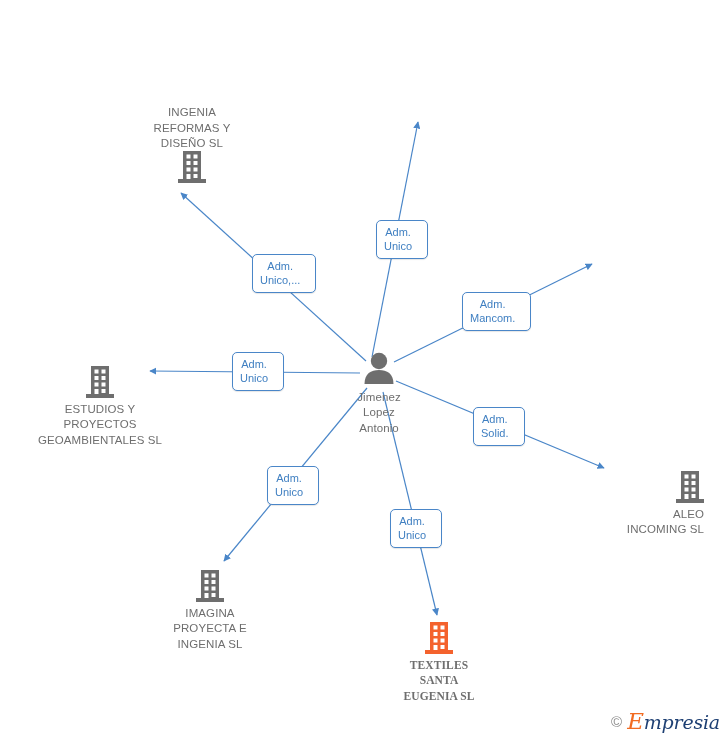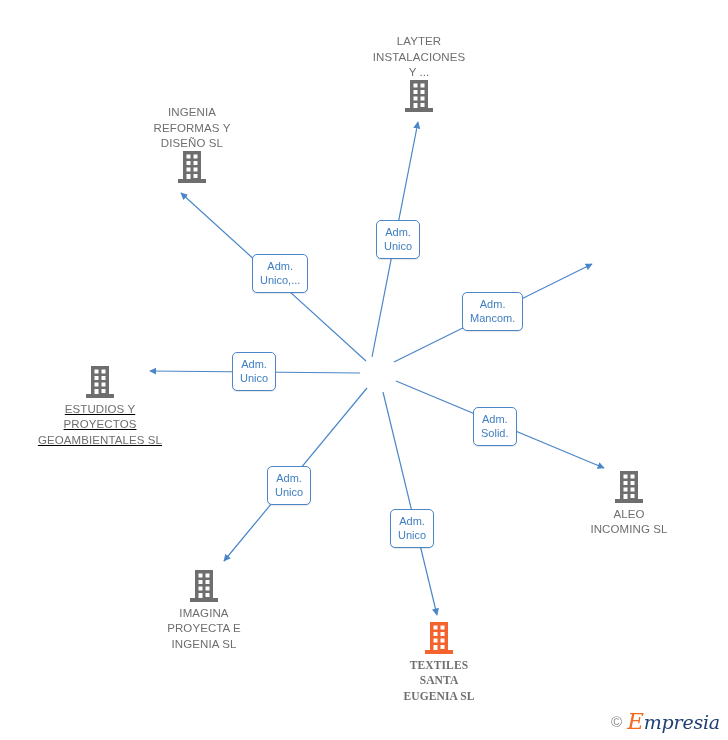--- a/index.html
+++ b/index.html
@@ -57,21 +57,21 @@
   .edge-label {
     position: absolute;
     box-sizing: border-box;
     background: #ffffff;
     border: 1px solid #4a86c8;
     border-radius: 5px;
     color: #3f7fc1;
     font-size: 11px;
     line-height: 14px;
     text-align: center;
-    padding: 4px 7px 5px 7px;
+    padding: 4px 15px 5px 7px;
     white-space: pre-line;
     box-shadow: 0 1px 1px rgba(0,0,0,0.10);
   }
 
   
   #watermark {
     position: absolute;
     right: 8px;
     bottom: 6px;
     display: flex;
@@ -109,40 +109,32 @@
         <line x1="372" y1="357" x2="418" y2="122" marker-end="url(#arrow)"></line>
         <line x1="366" y1="361" x2="181" y2="193" marker-end="url(#arrow)"></line>
         <line x1="394" y1="362" x2="592" y2="264" marker-end="url(#arrow)"></line>
         <line x1="360" y1="373" x2="150" y2="371" marker-end="url(#arrow)"></line>
         <line x1="396" y1="381" x2="604" y2="468" marker-end="url(#arrow)"></line>
         <line x1="367" y1="388" x2="224" y2="561" marker-end="url(#arrow)"></line>
         <line x1="383" y1="392" x2="437" y2="615" marker-end="url(#arrow)"></line>
       </g>
   </svg>
 
-
-  <div class="node label-top" style="left:419px; top:33px;">
-    <span class="node-label">LAYTER
-INSTALACIONES
-Y ...</span>
-    <span class="node-icon">
-      <svg width="28" height="32" viewBox="0 0 28 32" xmlns="http://www.w3.org/2000/svg">
-        <rect x="5" y="0" width="18" height="28" fill="#6e6e6e"></rect>
-        <rect x="0" y="28" width="28" height="4" fill="#6e6e6e"></rect>
-        <rect x="8.5" y="3.5" width="4" height="4" fill="#ffffff"></rect>
-        <rect x="15.5" y="3.5" width="4" height="4" fill="#ffffff"></rect>
-        <rect x="8.5" y="10" width="4" height="4" fill="#ffffff"></rect>
-        <rect x="15.5" y="10" width="4" height="4" fill="#ffffff"></rect>
-        <rect x="8.5" y="16.5" width="4" height="4" fill="#ffffff"></rect>
-        <rect x="15.5" y="16.5" width="4" height="4" fill="#ffffff"></rect>
-        <rect x="8.5" y="23" width="4" height="5" fill="#ffffff"></rect>
-        <rect x="15.5" y="23" width="4" height="4" fill="#ffffff"></rect>
-      </svg>
-    </span>
-  </div>
+  <div class="node person label-bottom" style="left:379px; top:352px;">
+    <span class="node-icon">
+      <svg width="38" height="32" viewBox="0 0 38 32" xmlns="http://www.w3.org/2000/svg">
+        <circle cx="19" cy="9" r="8.2" fill="#6e6e6e"></circle>
+        <path d="M4.5 32 C4.5 21.5 11 18 19 18 C27 18 33.5 21.5 33.5 32 Z" fill="#6e6e6e"></path>
+      </svg>
+    </span>
+    <span class="node-label">Jimenez
+Lopez
+Antonio</span>
+  </div>
+
 
   <div class="node label-top" style="left:192px; top:104px;">
     <span class="node-label">INGENIA
 REFORMAS Y
 DISEÑO  SL</span>
     <span class="node-icon">
       <svg width="28" height="32" viewBox="0 0 28 32" xmlns="http://www.w3.org/2000/svg">
         <rect x="5" y="0" width="18" height="28" fill="#6e6e6e"></rect>
         <rect x="0" y="28" width="28" height="4" fill="#6e6e6e"></rect>
         <rect x="8.5" y="3.5" width="4" height="4" fill="#ffffff"></rect>
@@ -151,60 +143,60 @@
         <rect x="15.5" y="10" width="4" height="4" fill="#ffffff"></rect>
         <rect x="8.5" y="16.5" width="4" height="4" fill="#ffffff"></rect>
         <rect x="15.5" y="16.5" width="4" height="4" fill="#ffffff"></rect>
         <rect x="8.5" y="23" width="4" height="5" fill="#ffffff"></rect>
         <rect x="15.5" y="23" width="4" height="4" fill="#ffffff"></rect>
       </svg>
     </span>
   </div>
 
 
-  <div class="node label-bottom" style="left:100px; top:366px; width:180px; margin-left:-90px;text-decoration:underline;">
+  <div class="node label-bottom" style="left:100px; top:366px; width:180px; margin-left:-90px;">
     <span class="node-icon">
       <svg width="28" height="32" viewBox="0 0 28 32" xmlns="http://www.w3.org/2000/svg">
         <rect x="5" y="0" width="18" height="28" fill="#6e6e6e"></rect>
         <rect x="0" y="28" width="28" height="4" fill="#6e6e6e"></rect>
         <rect x="8.5" y="3.5" width="4" height="4" fill="#ffffff"></rect>
         <rect x="15.5" y="3.5" width="4" height="4" fill="#ffffff"></rect>
         <rect x="8.5" y="10" width="4" height="4" fill="#ffffff"></rect>
         <rect x="15.5" y="10" width="4" height="4" fill="#ffffff"></rect>
         <rect x="8.5" y="16.5" width="4" height="4" fill="#ffffff"></rect>
         <rect x="15.5" y="16.5" width="4" height="4" fill="#ffffff"></rect>
         <rect x="8.5" y="23" width="4" height="5" fill="#ffffff"></rect>
         <rect x="15.5" y="23" width="4" height="4" fill="#ffffff"></rect>
       </svg>
     </span>
     <span class="node-label">ESTUDIOS Y
 PROYECTOS
 GEOAMBIENTALES SL</span>
   </div>
 
-  <div class="node label-bottom" style="left:629px; top:471px;">
+  <div class="node label-bottom" style="left:629px; top:471px;text-align:right;">
     <span class="node-icon">
       <svg width="28" height="32" viewBox="0 0 28 32" xmlns="http://www.w3.org/2000/svg">
         <rect x="5" y="0" width="18" height="28" fill="#6e6e6e"></rect>
         <rect x="0" y="28" width="28" height="4" fill="#6e6e6e"></rect>
         <rect x="8.5" y="3.5" width="4" height="4" fill="#ffffff"></rect>
         <rect x="15.5" y="3.5" width="4" height="4" fill="#ffffff"></rect>
         <rect x="8.5" y="10" width="4" height="4" fill="#ffffff"></rect>
         <rect x="15.5" y="10" width="4" height="4" fill="#ffffff"></rect>
         <rect x="8.5" y="16.5" width="4" height="4" fill="#ffffff"></rect>
         <rect x="15.5" y="16.5" width="4" height="4" fill="#ffffff"></rect>
         <rect x="8.5" y="23" width="4" height="5" fill="#ffffff"></rect>
         <rect x="15.5" y="23" width="4" height="4" fill="#ffffff"></rect>
       </svg>
     </span>
     <span class="node-label">ALEO
 INCOMING  SL</span>
   </div>
 
-  <div class="node label-bottom" style="left:204px; top:570px;">
+  <div class="node label-bottom" style="left:210px; top:570px;">
     <span class="node-icon">
       <svg width="28" height="32" viewBox="0 0 28 32" xmlns="http://www.w3.org/2000/svg">
         <rect x="5" y="0" width="18" height="28" fill="#6e6e6e"></rect>
         <rect x="0" y="28" width="28" height="4" fill="#6e6e6e"></rect>
         <rect x="8.5" y="3.5" width="4" height="4" fill="#ffffff"></rect>
         <rect x="15.5" y="3.5" width="4" height="4" fill="#ffffff"></rect>
         <rect x="8.5" y="10" width="4" height="4" fill="#ffffff"></rect>
         <rect x="15.5" y="10" width="4" height="4" fill="#ffffff"></rect>
         <rect x="8.5" y="16.5" width="4" height="4" fill="#ffffff"></rect>
         <rect x="15.5" y="16.5" width="4" height="4" fill="#ffffff"></rect>

